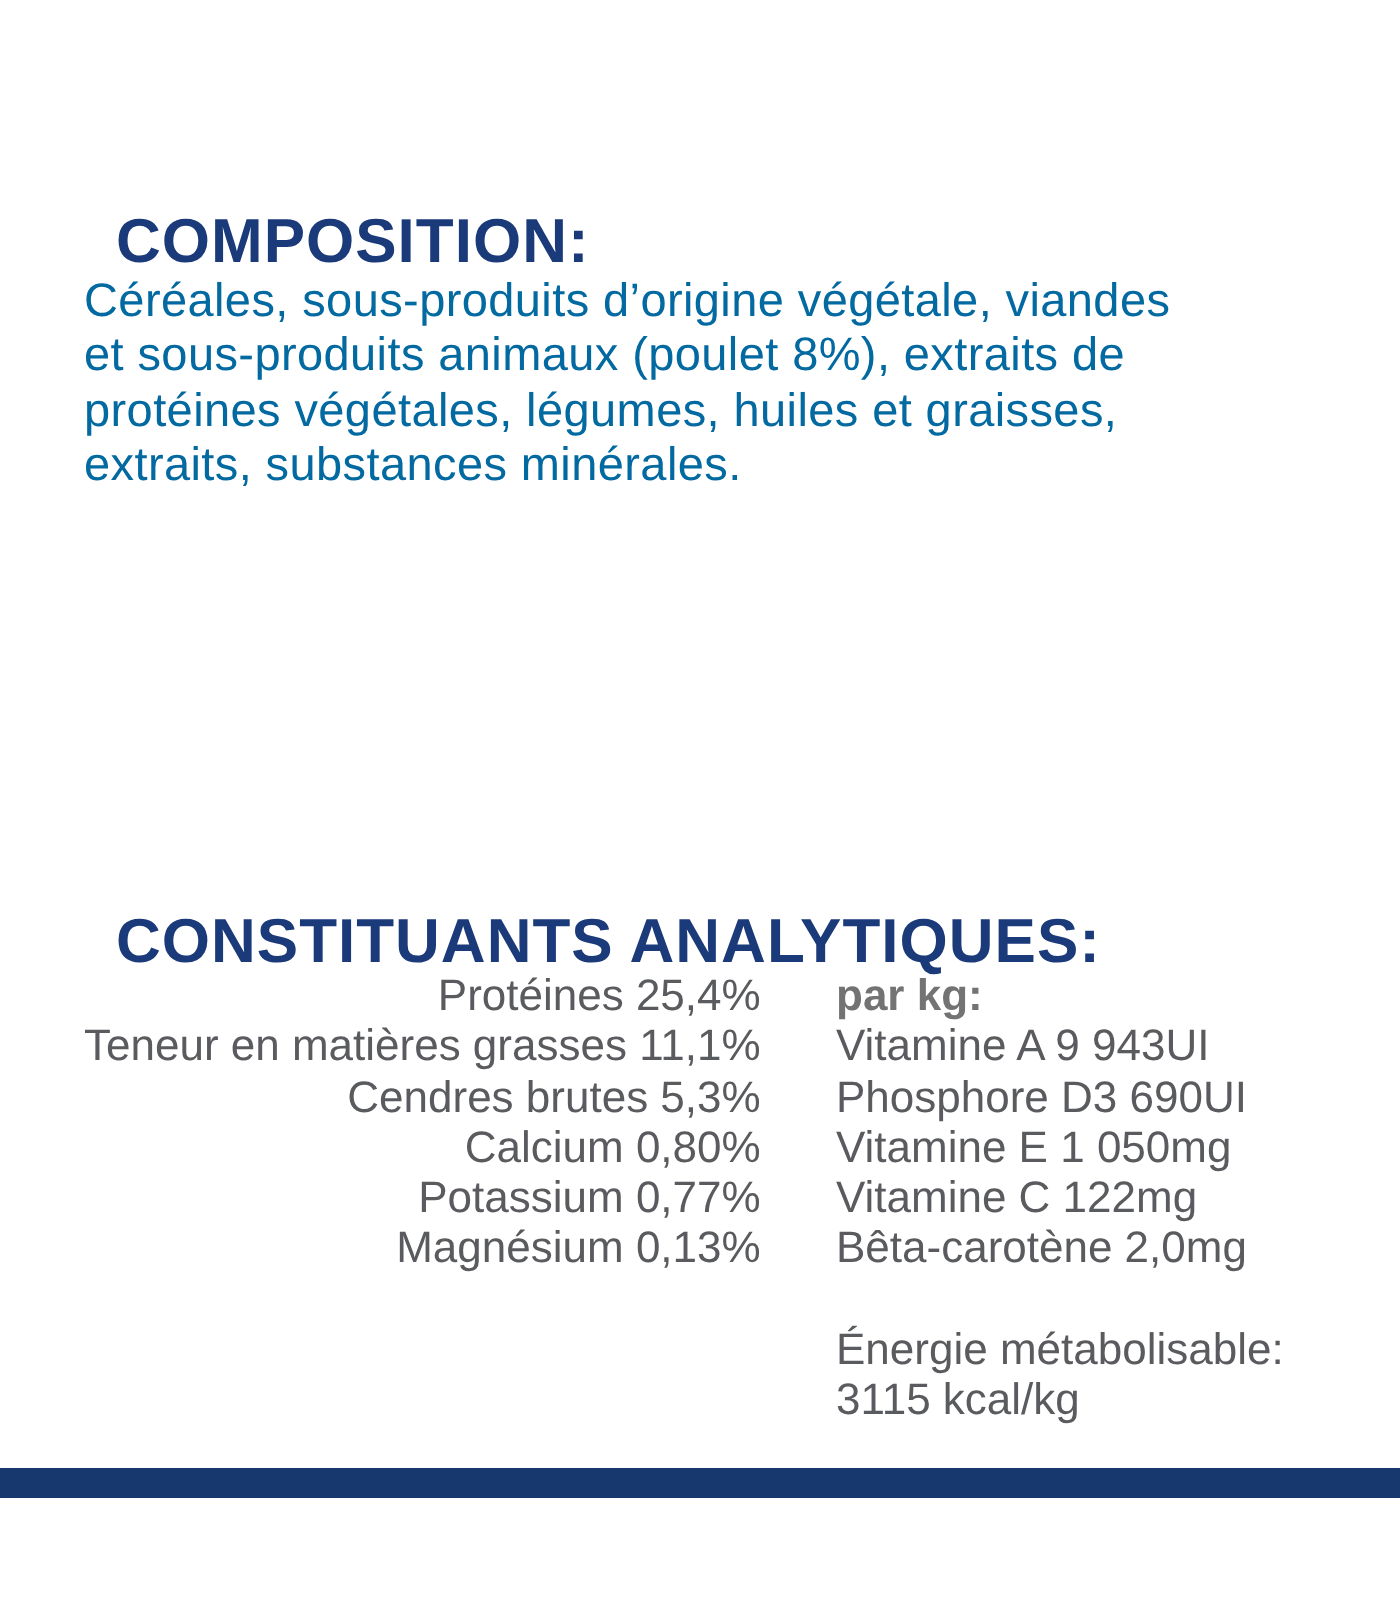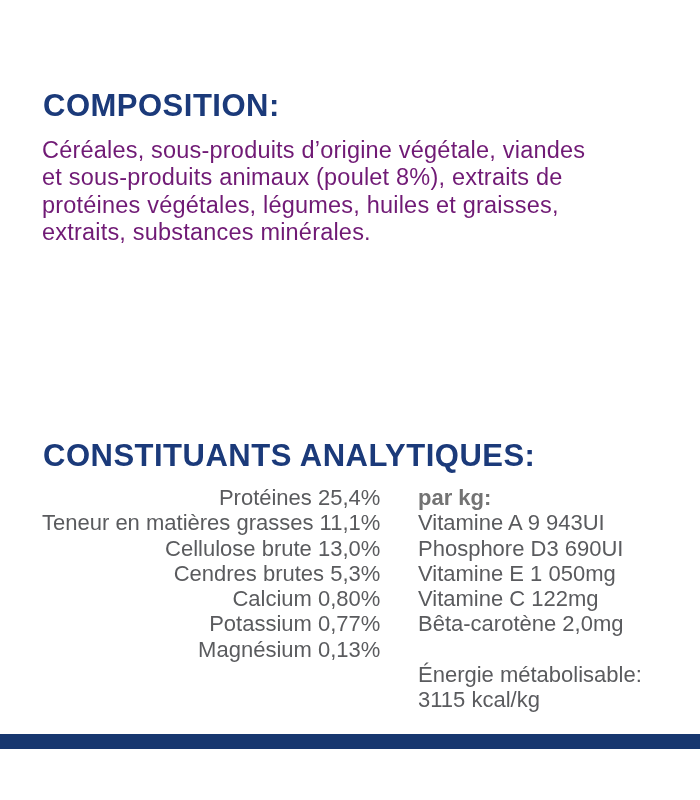--- a/index.html
+++ b/index.html
@@ -11,39 +11,39 @@
     position: relative;
     width: 700px;
     height: 800px;
     background: #ffffff;
     overflow: hidden;
     font-family: "Liberation Sans", sans-serif;
   }
   .heading {
     position: absolute;
     left: 42px;
-    margin: 1px;
+    margin: 16px;
     font-family: "Liberation Sans", sans-serif;
     font-weight: bold;
     font-size: 31px;
     line-height: 1;
     letter-spacing: 0.5px;
     color: #1b3a7a;
     white-space: nowrap;
   }
   .h1 { top: 89px; }
   .h2 { top: 439px; }
   .para {
     position: absolute;
     left: 42px;
     top: 137px;
     font-size: 23.5px;
     line-height: 27.4px;
     letter-spacing: 0.2px;
-    color: #701a75;
+    color: #0369a1;
   }
   .para .pline { white-space: nowrap; }
   .col {
     position: absolute;
     top: 485px;
     font-size: 22px;
     line-height: 25.3px;
     color: #5a5b5e;
   }
   .col .row { white-space: nowrap; }
@@ -75,21 +75,20 @@
     <div class="pline">et sous-produits animaux (poulet 8%), extraits de</div>
     <div class="pline">protéines végétales, légumes, huiles et graisses,</div>
     <div class="pline">extraits, substances minérales.</div>
   </div>
 
   <h2 class="heading h2">CONSTITUANTS ANALYTIQUES:</h2>
 
   <div class="col left-col">
     <div class="row">Protéines 25,4%</div>
     <div class="row">Teneur en matières grasses 11,1%</div>
-    <div class="row">Cellulose brute 13,0%</div>
     <div class="row">Cendres brutes 5,3%</div>
     <div class="row">Calcium 0,80%</div>
     <div class="row">Potassium 0,77%</div>
     <div class="row">Magnésium 0,13%</div>
   </div>
 
   <div class="col right-col">
     <div class="row per-kg-label">par kg:</div>
     <div class="row">Vitamine A 9 943UI</div>
     <div class="row">Phosphore D3 690UI</div>

